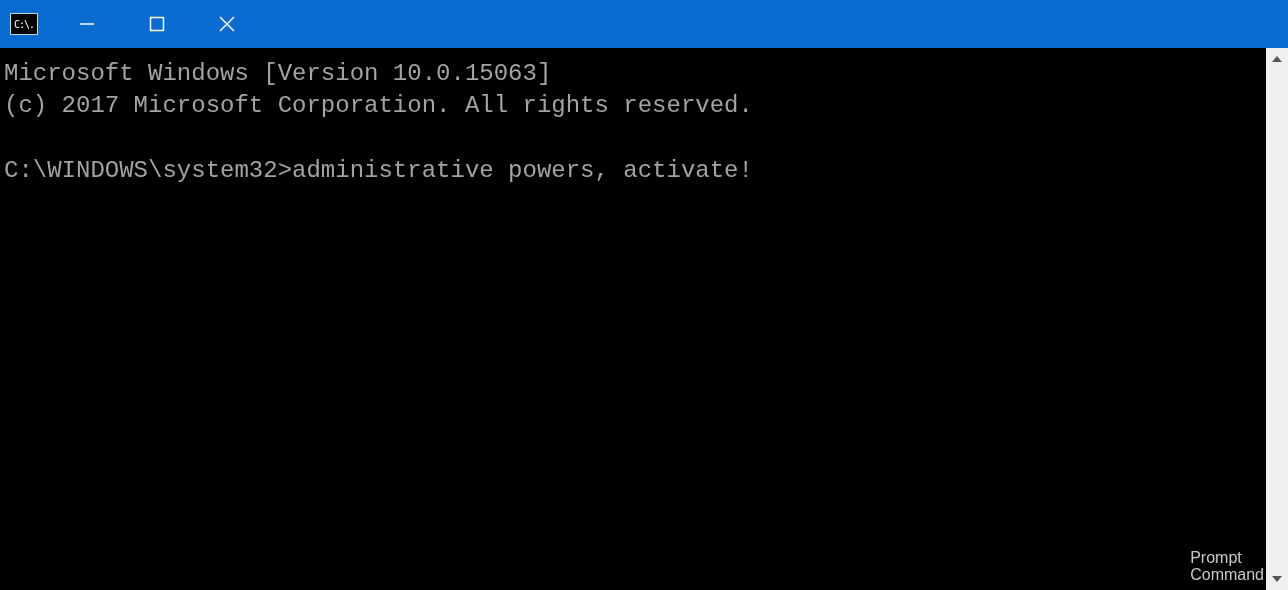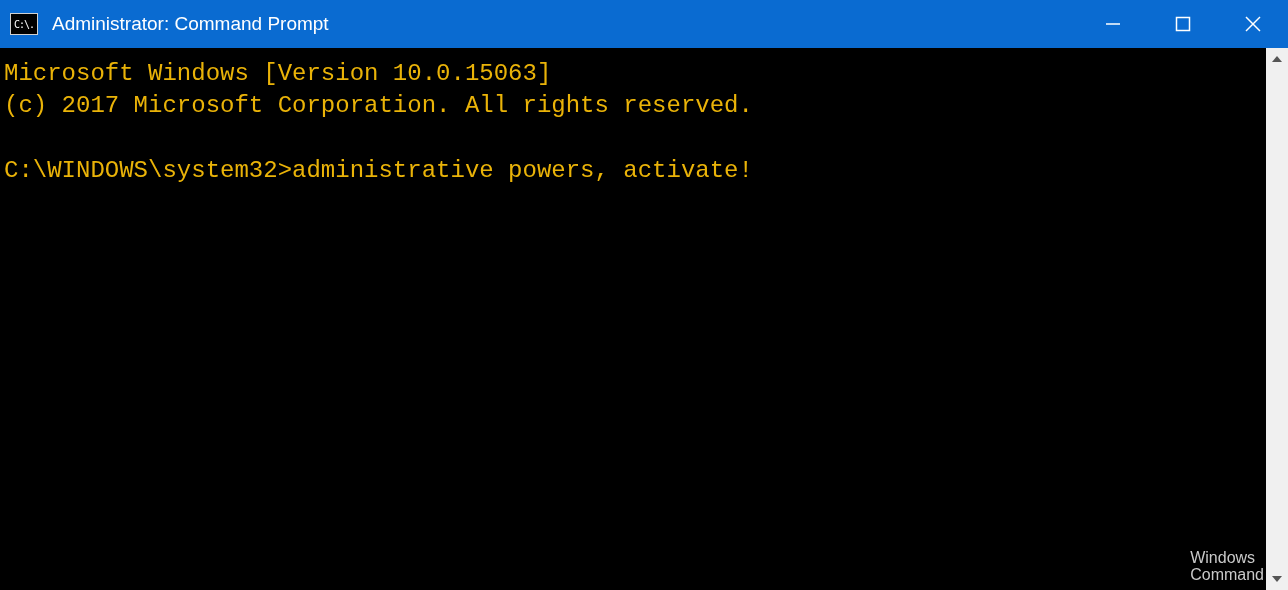--- a/index.html
+++ b/index.html
@@ -73,21 +73,21 @@
   }
   .content-area {
     flex: 1;
     display: flex;
     background: #000;
     position: relative;
   }
   .terminal {
     flex: 1;
     background: #000;
-    color: #eab308;
+    color: #a3a3a3;
     font-family: Consolas, "Courier New", monospace;
     font-size: 24px;
     line-height: 1.35;
     padding: 10px 4px 0 4px;
     white-space: pre;
     overflow: hidden;
   }
   .scrollbar {
     width: 22px;
     background: #f0f0f0;
@@ -123,21 +123,20 @@
     text-align: left;
     pointer-events: none;
   }
 </style>
 </head>
 <body>
 
 <div class="window">
   <div class="titlebar">
     <div class="app-icon">C:\.</div>
-    <div class="title-text">Administrator: Command Prompt</div>
     <div class="win-controls">
       <div class="win-btn">
         <svg width="18" height="18" viewBox="0 0 18 18">
           <line x1="2" y1="9" x2="16" y2="9"></line>
         </svg>
       </div>
       <div class="win-btn">
         <svg width="18" height="18" viewBox="0 0 18 18">
           <rect x="2.5" y="2.5" width="13" height="13"></rect>
         </svg>
@@ -165,17 +164,17 @@
       </div>
       <div class="scrollbar-track"></div>
       <div class="scroll-arrow">
         <svg width="12" height="10" viewBox="0 0 12 10">
             <path d="M6 8 L11 2 L1 2 Z" fill="#555"></path>
           </svg>
       </div>
     </div>
 
     <div class="watermark">
-      <div>Windows</div>
+      <div>Prompt</div>
       <div>Command</div>
     </div>
   </div>
 </div>
 
 </body></html>

